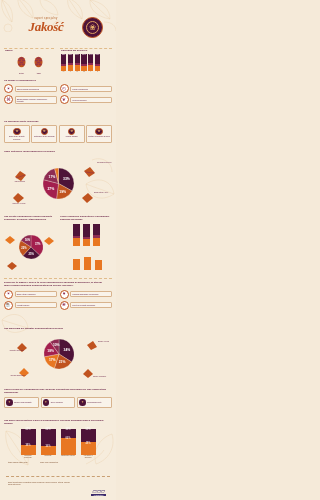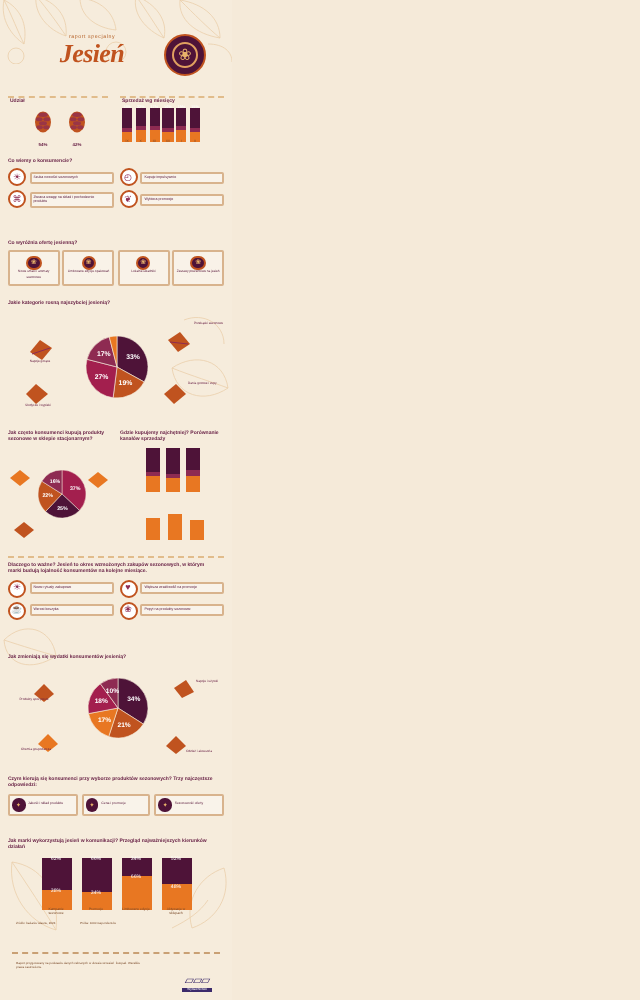--- a/index.html
+++ b/index.html
@@ -130,21 +130,21 @@
     <g fill="none" stroke="#dcab6e" stroke-width="0.4">
       <path d="M30 4 C18 8 10 20 14 34 C26 30 34 18 30 4Z"></path>
       <path d="M4 34 C12 30 18 26 22 20"></path>
       <circle cx="8" cy="14" r="3"></circle>
     </g>
   </svg>
 
   <div class="header">
     <div class="hdr-wrap">
       <div class="hdr-sub">raport specjalny</div>
-      <div class="hdr-title">Jesień</div>
+      <div class="hdr-title">Jakość</div>
     </div>
     <div class="seal">
       <div class="seal-in"></div>
       <div class="seal-g">❀</div>
     </div>
   </div>
 
   <div class="panel" style="left:4px;top:48px;width:108px;height:28px;">
     <div class="dots" style="left:0;top:0;width:50px"></div>
     <div class="dots" style="left:56px;top:0;width:52px"></div>

